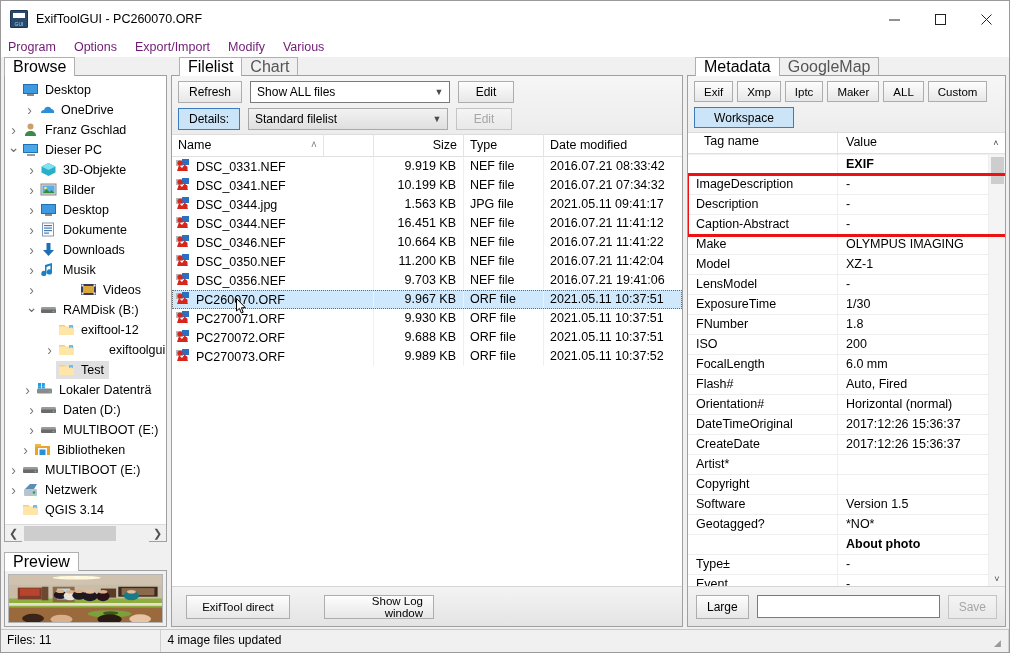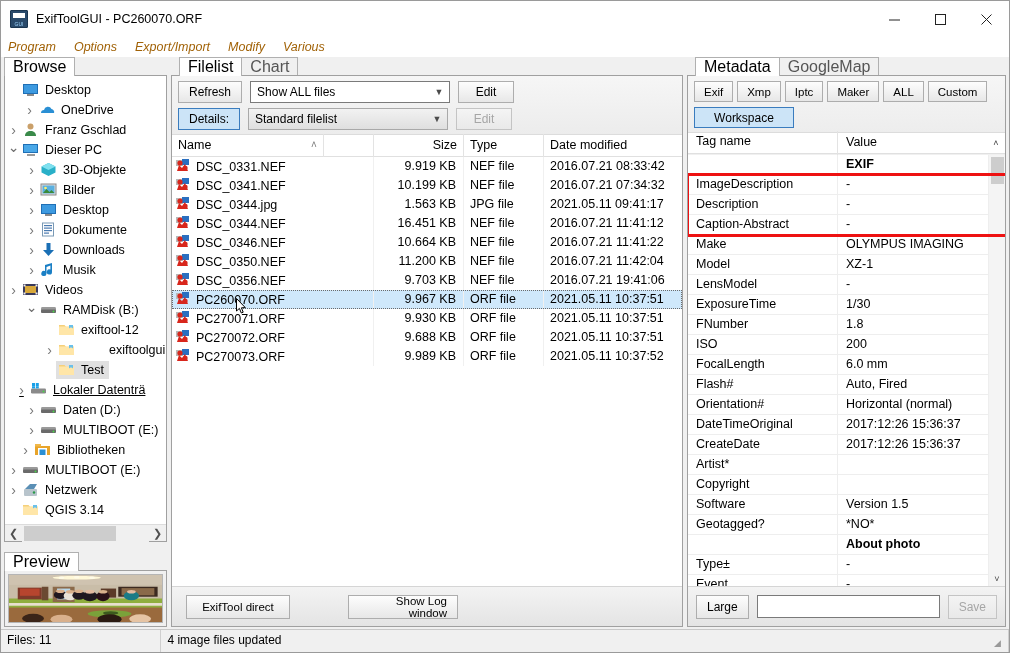--- a/index.html
+++ b/index.html
@@ -29,21 +29,21 @@
                       font-family:"Liberation Sans", sans-serif; }
   .title-text { font-size:12.5px; color:#000; }
   .wincontrols { position:absolute; right:0; top:0; height:36px; display:flex; }
   .wc { width:46px; height:36px; display:flex; align-items:center; justify-content:center;
         font-size:13px; color:#222; }
   .wc svg { display:block; }
 
   
   .menubar { height:20px; display:flex; align-items:center; padding-left:7px;
              background:#ffffff; }
-  .menuitem { font-size:12.5px; padding:0 9px 0 0; margin-right:9px; color:#a16207;font-style:italic; }
+  .menuitem { font-size:12.5px; padding:0 9px 0 0; margin-right:9px; color:#701a75; }
 
   
   .body-area { position:absolute; left:0; top:56px; right:0; bottom:23px; background:#f0f0f0; }
 
   
   .tabstrip { display:flex; align-items:flex-end; height:19px; padding-left:5px; }
   .tab { height:19px; line-height:18px; padding:0 8px; font-size:16px;
          background:#f0f0f0; border:1px solid #b0b0b0; border-bottom:none;
          color:#555; margin-right:-1px; }
   .tab.active { background:#ffffff; color:#000; position:relative; z-index:2; }
@@ -126,21 +126,21 @@
   .right-box { position:absolute; left:0; top:18px; right:0; bottom:2px;
                border:1px solid #a0a0a0; background:#f0f0f0; }
   .md-toolbar { padding:5px 0 0 6px; height:56px;
                 background:linear-gradient(#f6f6f6,#ededed); }
   .md-tabrow { display:flex; gap:4px; margin-bottom:5px; }
   .md-tabrow .btn { height:21px; min-width:0; padding:0 9px; font-size:11.5px; }
   .ws-btn { height:21px; width:100px; font-size:12px; }
   .md-header { display:flex; height:22px; background:#fff;
                border-top:1px solid #dcdcdc; border-bottom:1px solid #e0e0e0;
                font-size:12.5px; align-items:center; }
-  .md-header .h1 { width:150px; padding-left:8px; border-right:1px solid #e3e3e3;
+  .md-header .h1 { width:150px; padding-left:16px; border-right:1px solid #e3e3e3;
                    height:24px; line-height:21px; }
   .md-header .h2 { flex:1; padding-left:8px; height:22px; line-height:21px; }
   .md-header .h3 { width:18px; text-align:center; color:#444; font-size:9px; }
   .md-body { position:absolute; left:0; top:79px; right:0; bottom:40px;
              background:#fff; overflow:hidden; }
   .md-scroll { position:absolute; right:0; top:0; width:17px; bottom:0;
                background:#f4f4f4; border-left:1px solid #eee; }
   .md-thumb { position:absolute; left:2px; top:2px; width:13px; height:27px; background:#cdcdcd; }
   .md-down { position:absolute; left:0; right:0; bottom:2px; text-align:center;
              font-size:9px; color:#444; }
@@ -312,21 +312,21 @@
             </div>
             <div class="tnode" style="padding-left: 18px;">
               <span class="arrow closed"></span>
               <span style="display: flex; align-items: center;">
                 <span class="ticon"><svg width="17" height="15" viewBox="0 0 17 15">
                     <path d="M12 1v9a2.6 2.6 0 11-1.6-2.4V3.6L6.5 5v6.5A2.6 2.6 0 115 9.1V3z" fill="#1a7fc5"></path>
                   </svg></span>
                 <span class="tlabel">Musik</span>
               </span>
             </div>
-            <div class="tnode" style="">
+            <div class="tnode" style="padding-left: 18px; gap: 40px;">
               <span class="arrow closed"></span>
               <span style="display: flex; align-items: center;">
                 <span class="ticon"><svg width="17" height="15" viewBox="0 0 17 15">
                     <rect x="1" y="2" width="15" height="11" fill="#3a3a5a"></rect>
                     <rect x="3" y="4" width="11" height="7" fill="#d8a83a"></rect>
                     <rect x="1.5" y="2.5" width="2" height="2" fill="#eee"></rect>
                     <rect x="13.5" y="2.5" width="2" height="2" fill="#eee"></rect>
                     <rect x="1.5" y="10.5" width="2" height="2" fill="#eee"></rect>
                     <rect x="13.5" y="10.5" width="2" height="2" fill="#eee"></rect>
                   </svg></span>
@@ -370,21 +370,21 @@
               <span class="arrow "></span>
               <span class="sel" style="display: flex; align-items: center;">
                 <span class="ticon"><svg width="17" height="15" viewBox="0 0 17 15">
                     <path d="M1 3h5.5l1.5 1.8H16V13H1z" fill="#f5d07a"></path>
                     <path d="M1 4.5h15V13H1z" fill="#ffe6a8"></path>
                     <path d="M11 3h4v3.4l-2-1.2-2 1.2z" fill="#6ac0ea"></path>
                   </svg></span>
                 <span class="tlabel">Test</span>
               </span>
             </div>
-            <div class="tnode" style="padding-left: 8px; text-decoration: underline;">
+            <div class="tnode" style="padding-left: 14px;">
               <span class="arrow closed"></span>
               <span style="display: flex; align-items: center;">
                 <span class="ticon"><svg width="17" height="15" viewBox="0 0 17 15">
                     <rect x="1" y="6.5" width="15" height="5" rx="1.2" fill="#8a8a8a"></rect>
                     <circle cx="13.5" cy="9.5" r="1" fill="#4ad44a"></circle>
                     <rect x="2" y="1" width="3" height="3" fill="#19a0e8"></rect>
                     <rect x="5.8" y="1" width="3" height="3" fill="#19a0e8"></rect>
                     <rect x="2" y="4.2" width="3" height="2.2" fill="#19a0e8"></rect>
                     <rect x="5.8" y="4.2" width="3" height="2.2" fill="#19a0e8"></rect>
                   </svg></span>
@@ -717,21 +717,21 @@
                   </svg></span>
                 <span>PC270073.ORF</span>
               </div>
               <div class="c-size">9.989 KB</div>
               <div class="c-type">ORF file</div>
               <div class="c-date">2021.05.11 10:37:52</div>
             </div>
           </div>
         <div class="mid-footer">
           <div class="btn" style="width:104px">ExifTool direct</div>
-          <div class="btn" style="width:110px;margin-left:58px">Show Log window</div>
+          <div class="btn" style="width:110px;margin-left:34px">Show Log window</div>
         </div>
       </div>
     </div>
 
     <div class="right-pane">
       <div class="tabstrip" style="padding-left:8px">
         <div class="tab active">Metadata</div>
         <div class="tab">GoogleMap</div>
       </div>
       <div class="right-box">

